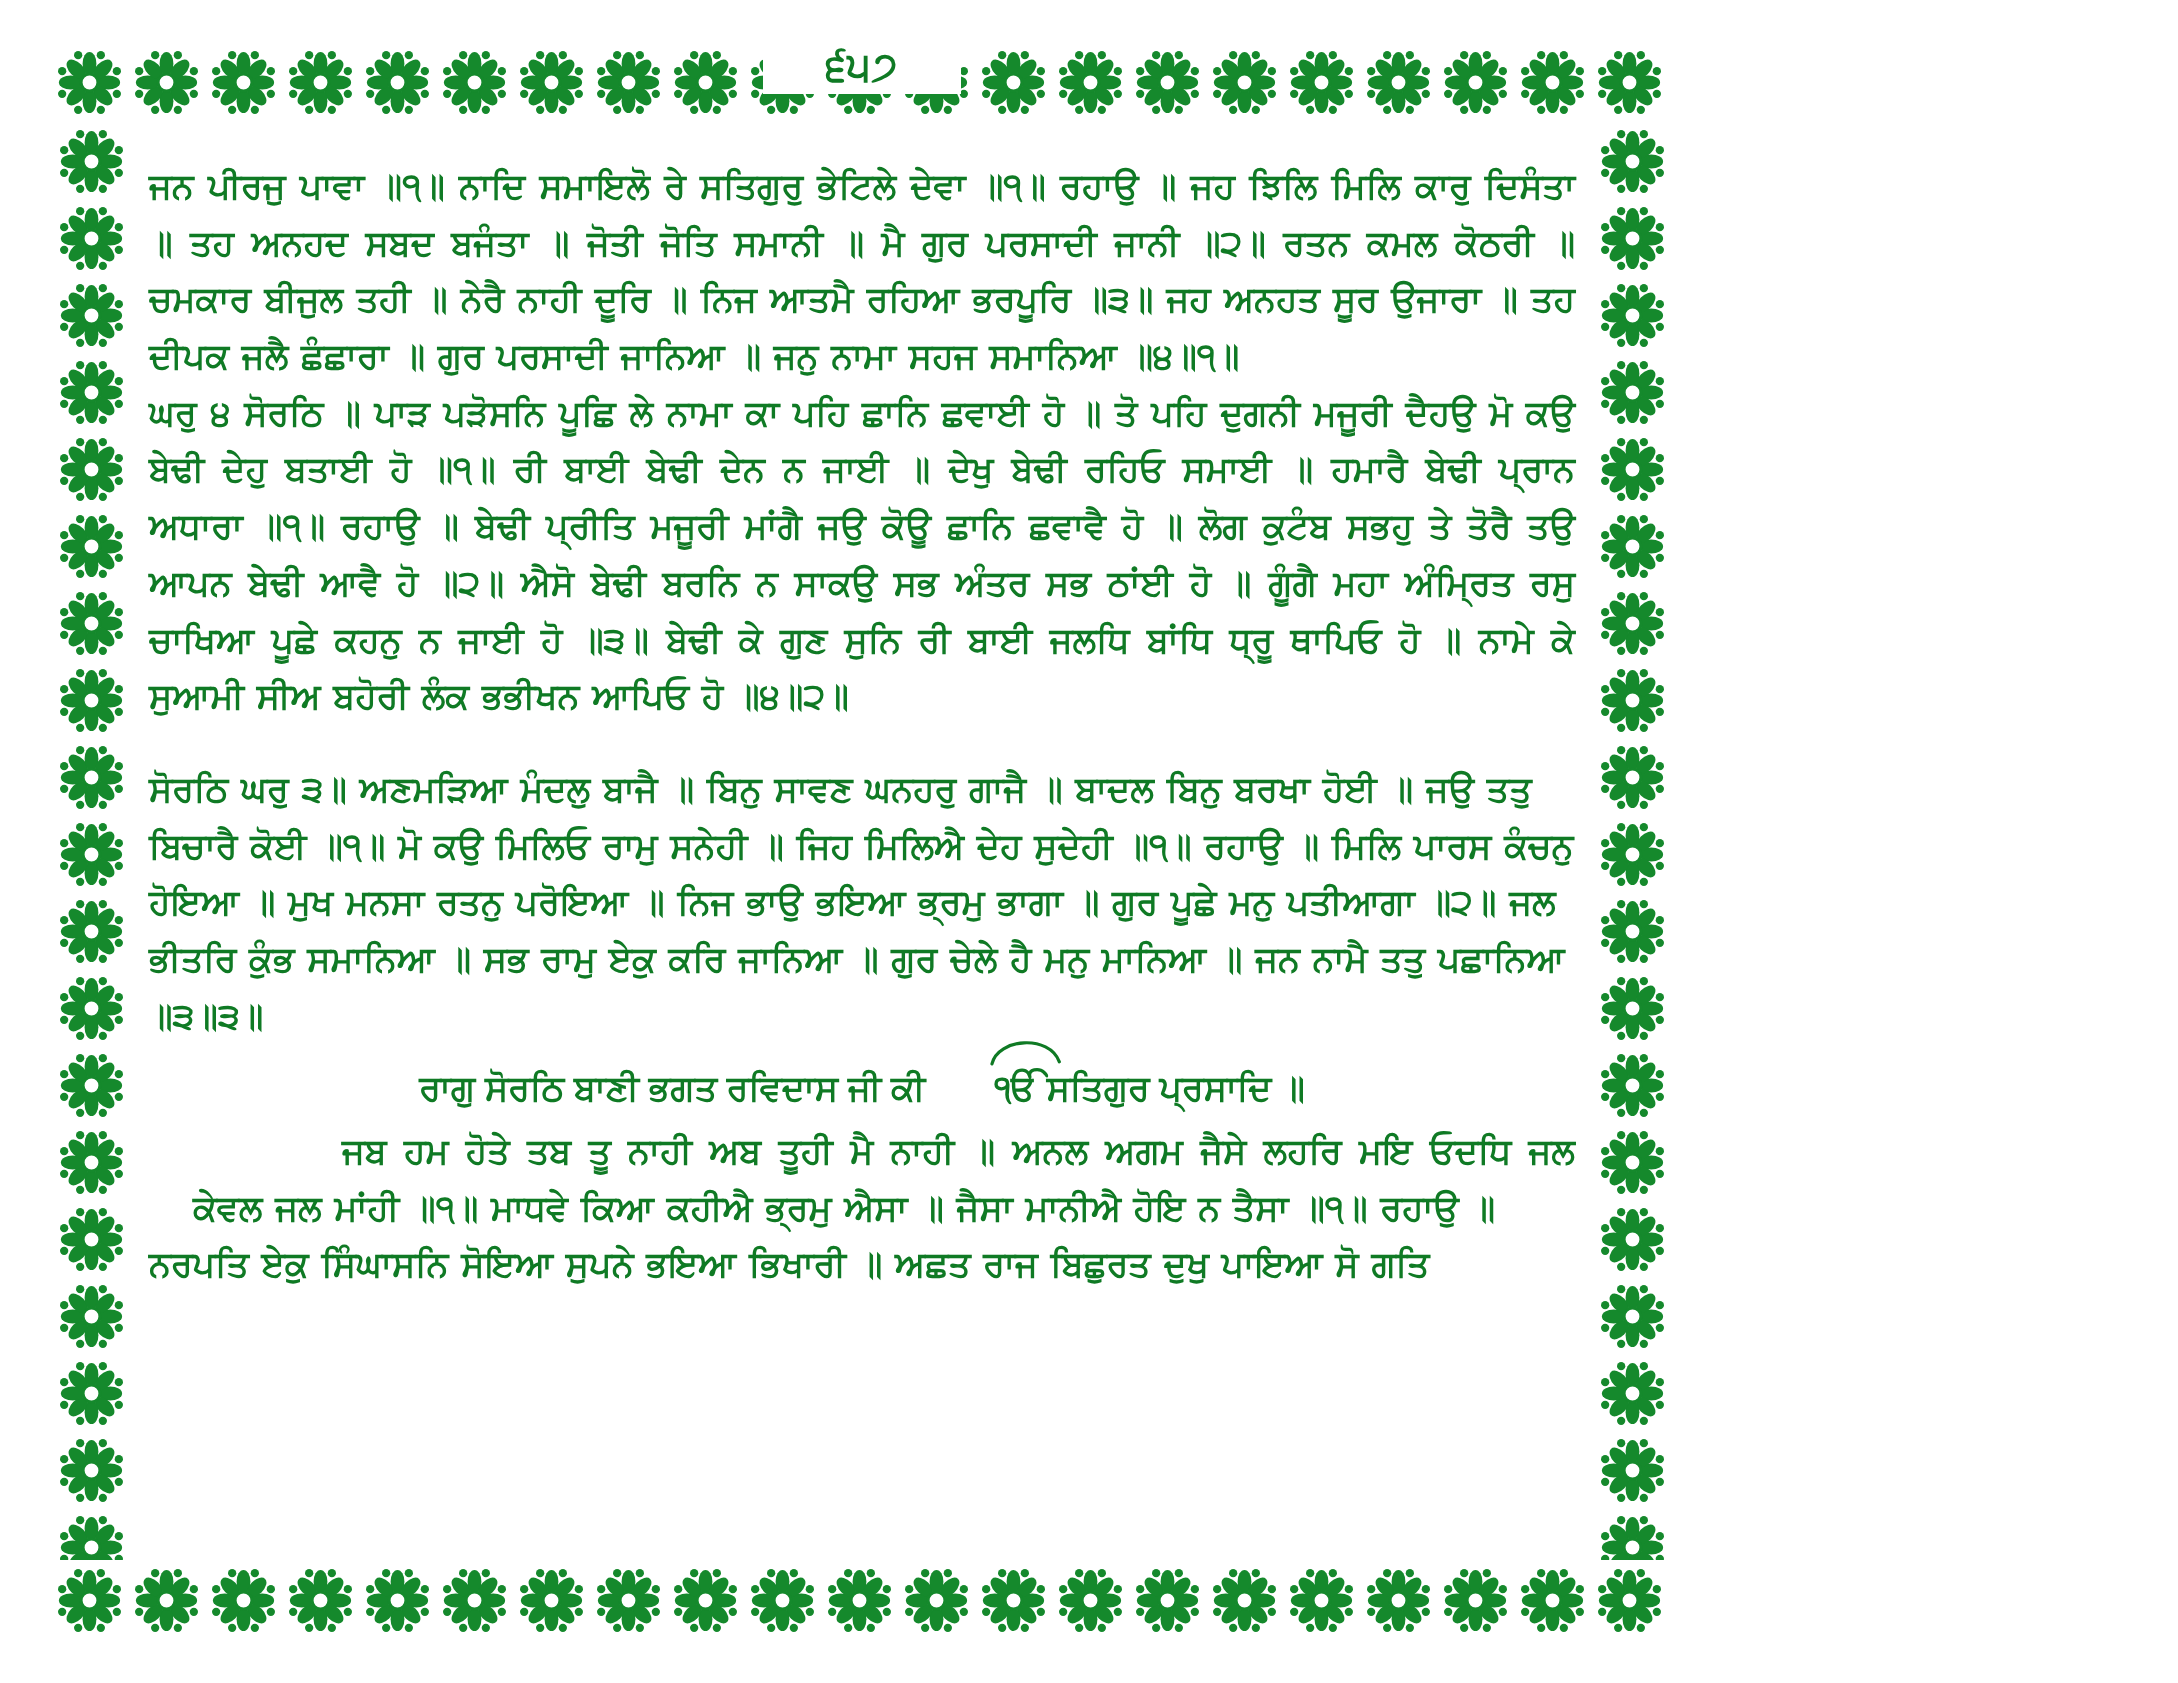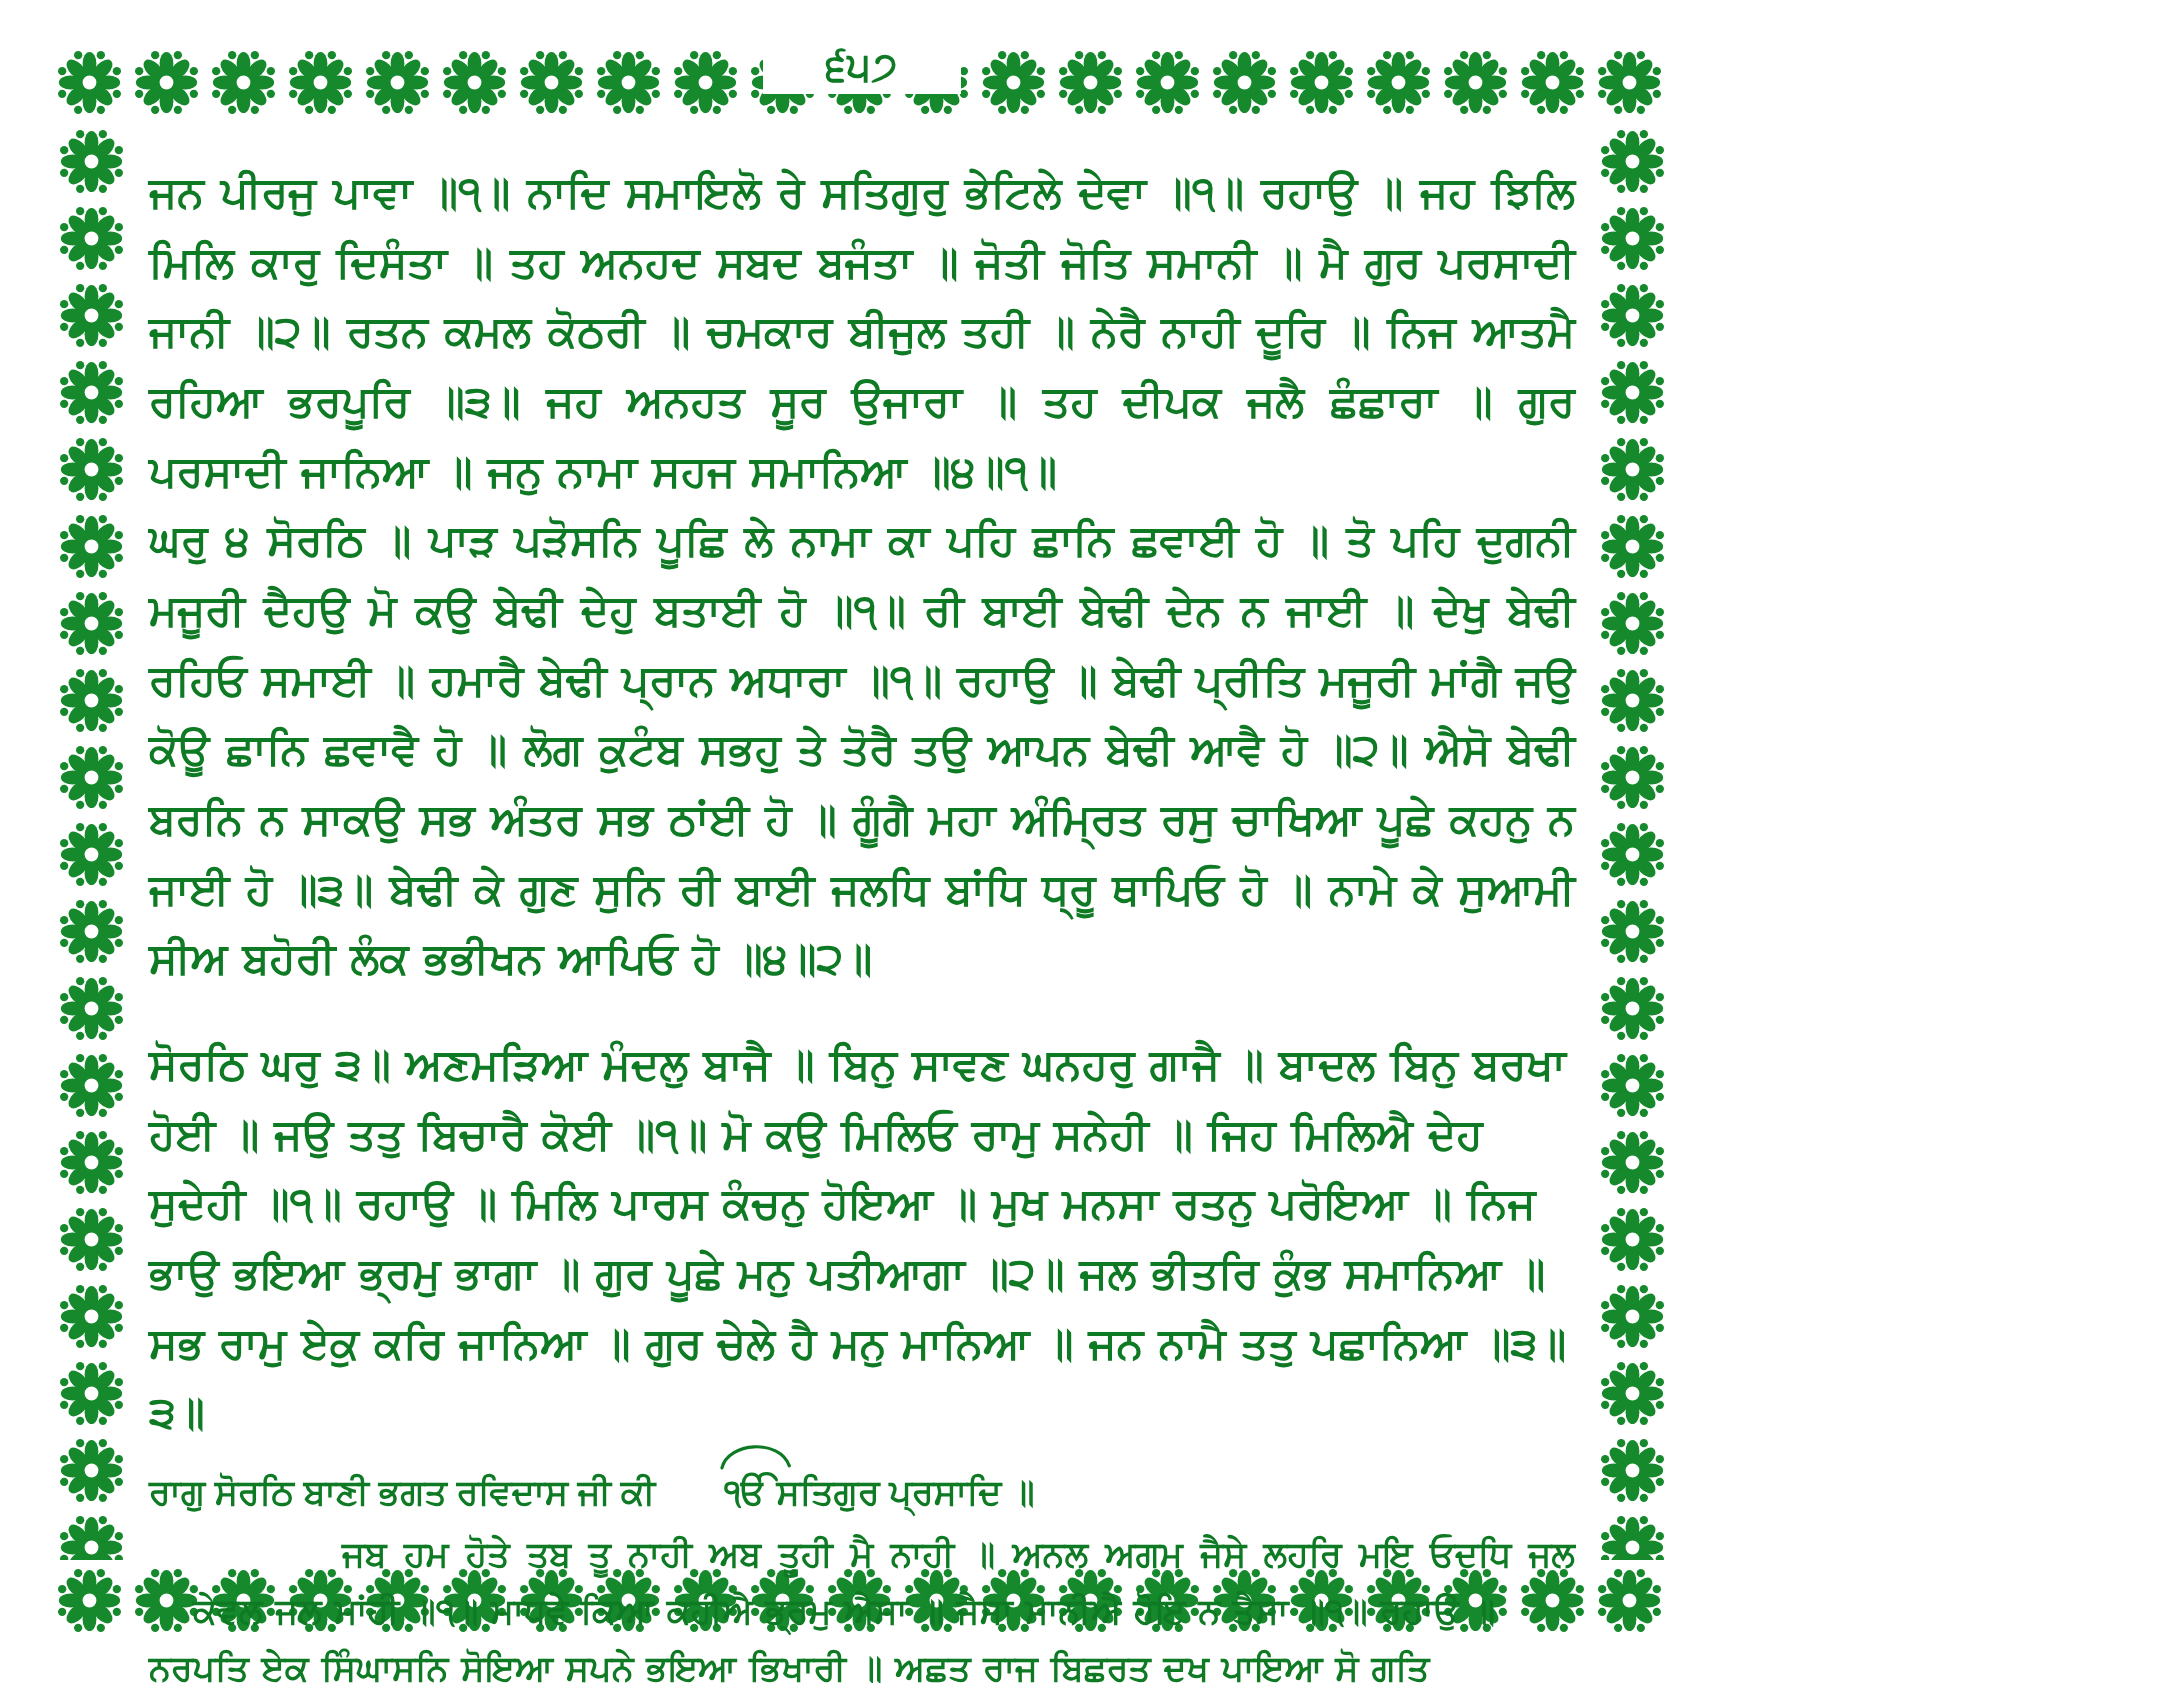--- a/index.html
+++ b/index.html
@@ -87,38 +87,39 @@
   .content {
     position: absolute;
     left: 149px;
     top: 158px;
     right: 149px;
     bottom: 149px;
   }
   .verse-block {
     color: #0f7a24;
     font-family: "Liberation Sans", sans-serif;
-    font-size: 43px;
+    font-size: 35px;
     line-height: 1.62;
     text-align: justify;
     text-justify: inter-word;
     font-weight: 600;
     word-spacing: 3px;
   }
   .verse-block p {
     margin: 0;
     text-align: justify;
   }
   .verse-block p:last-child { text-align: left; margin-top: 36px; }
 
   .heading-row {
     display: block;
     color: #0f7a24;
     font-size: 35px;
     font-weight: 700;
+    text-align: center;
     margin-top: 18px;
     position: relative;
     line-height: 1.5;
   }
   .heading-row .title-part { margin-right: 69px; }
   .mool-mantar {
     display: inline-block;
     position: relative;
     white-space: nowrap;
   }

